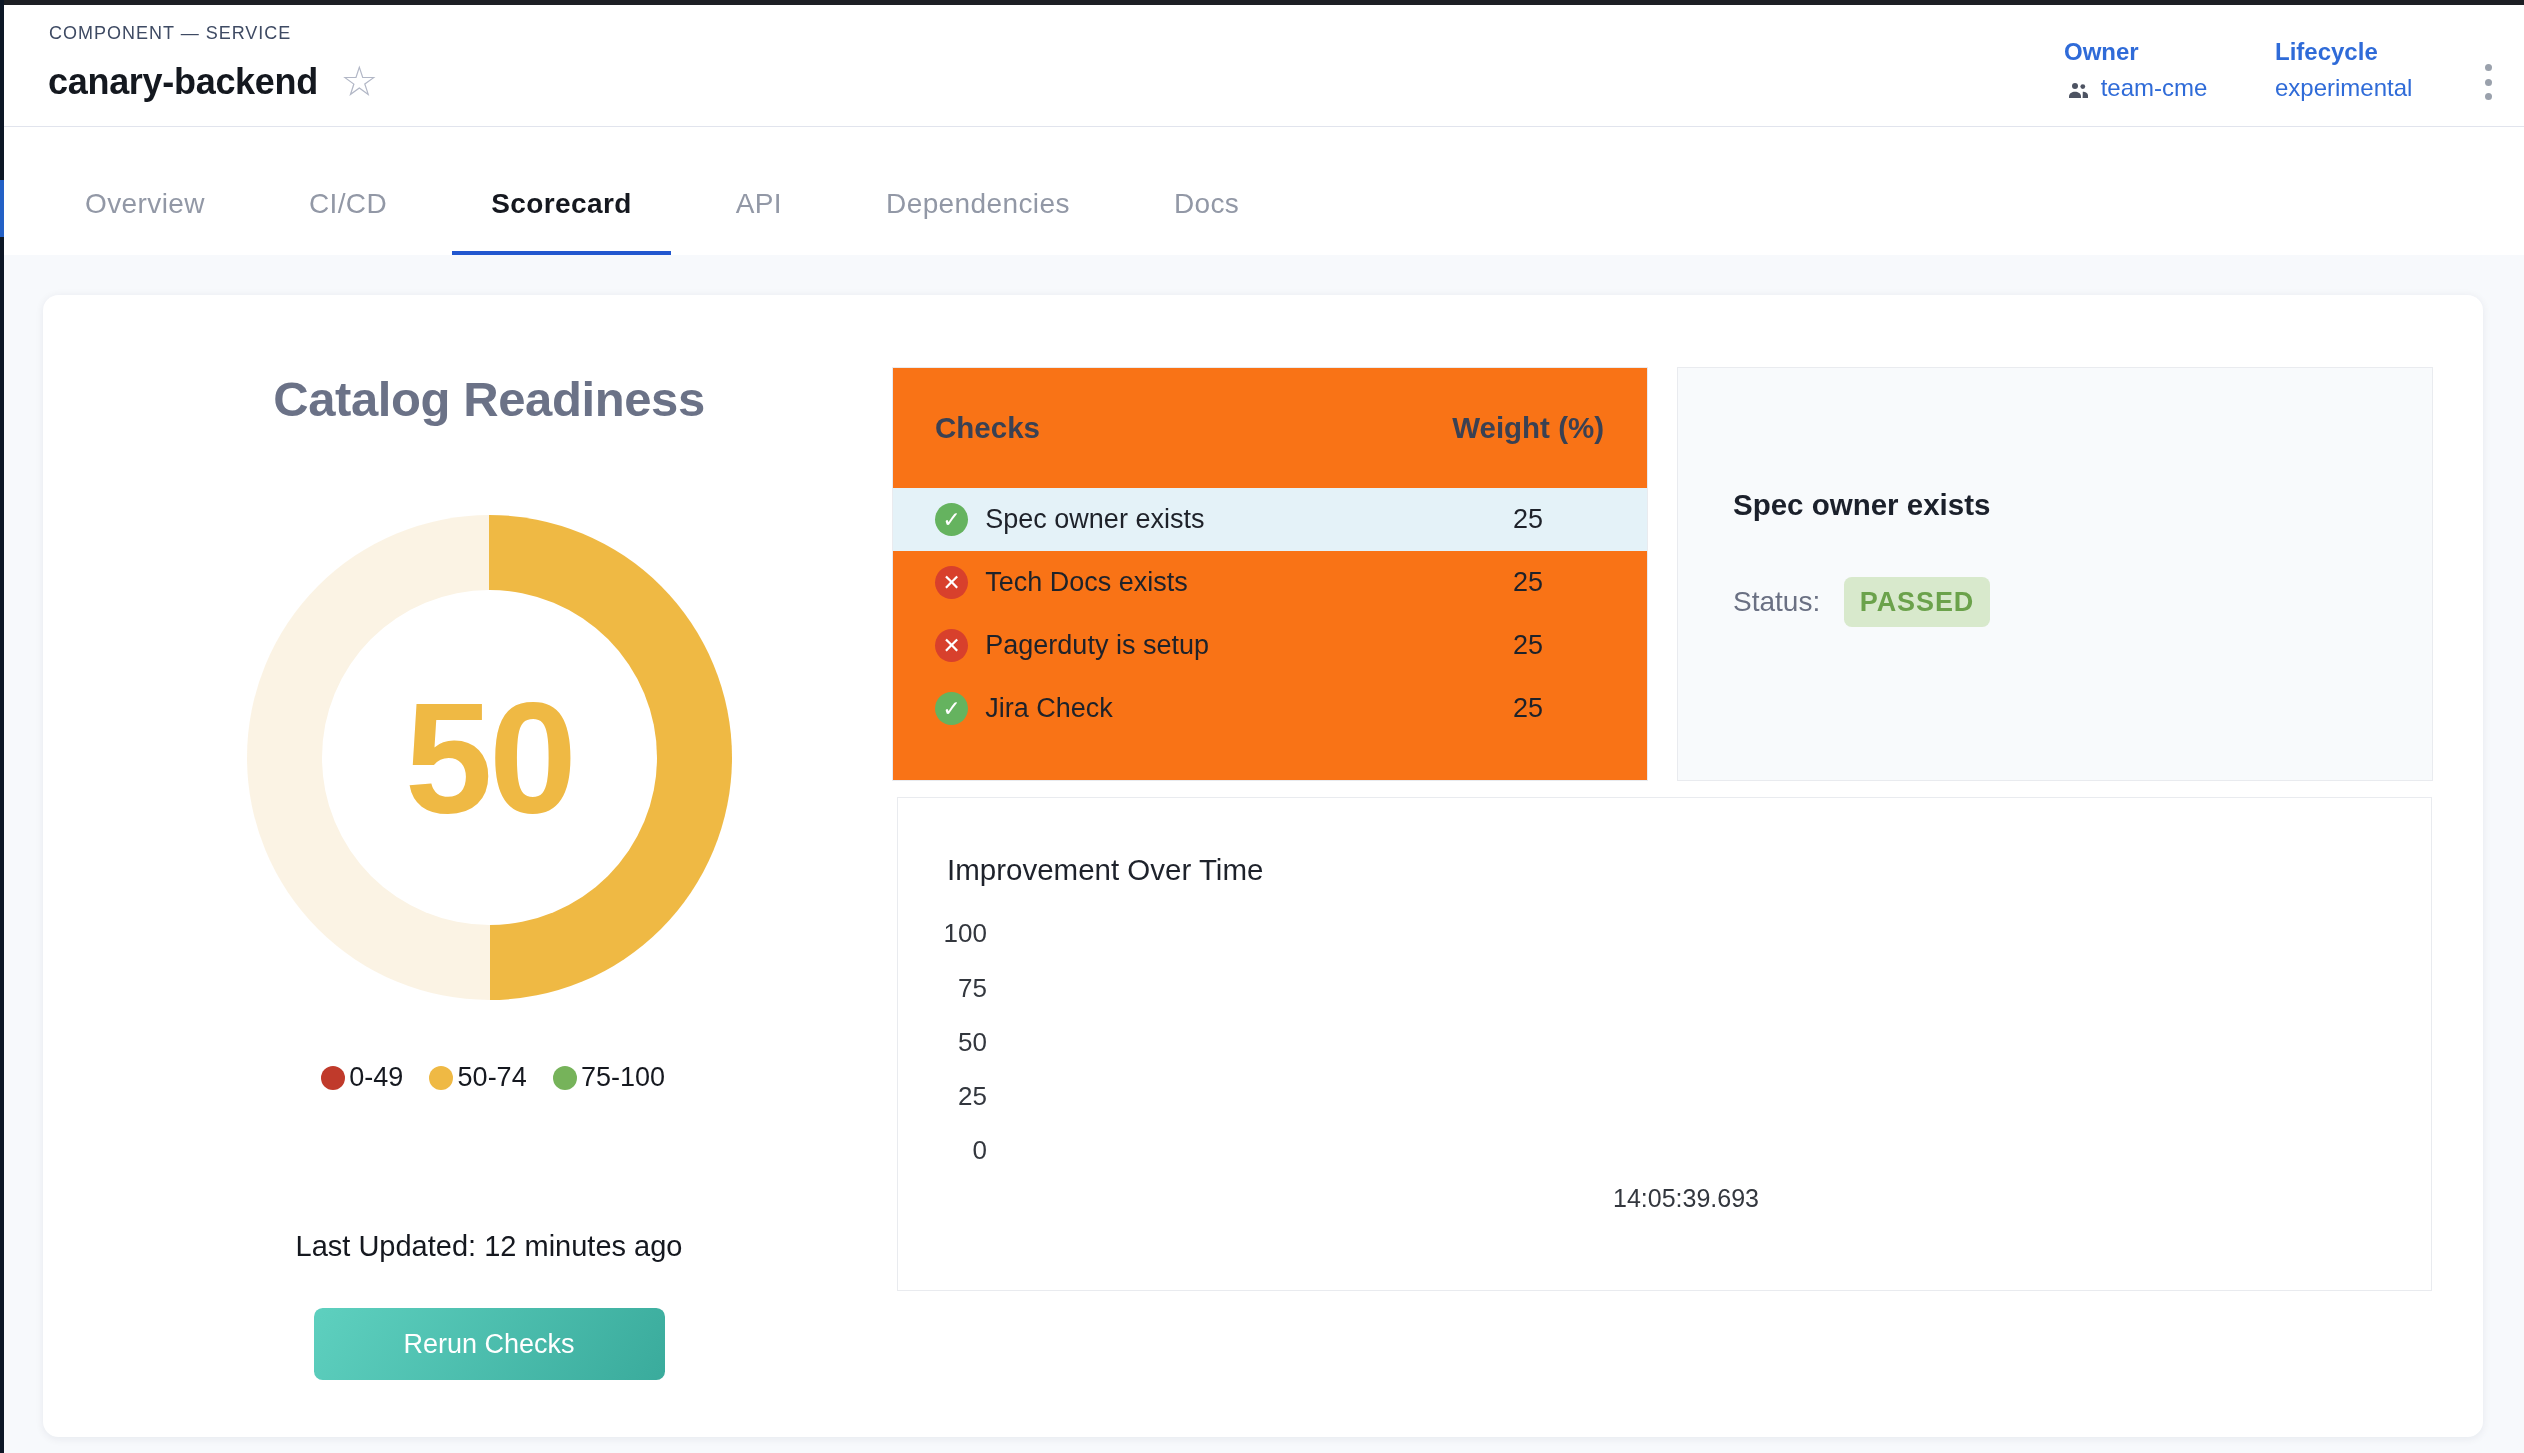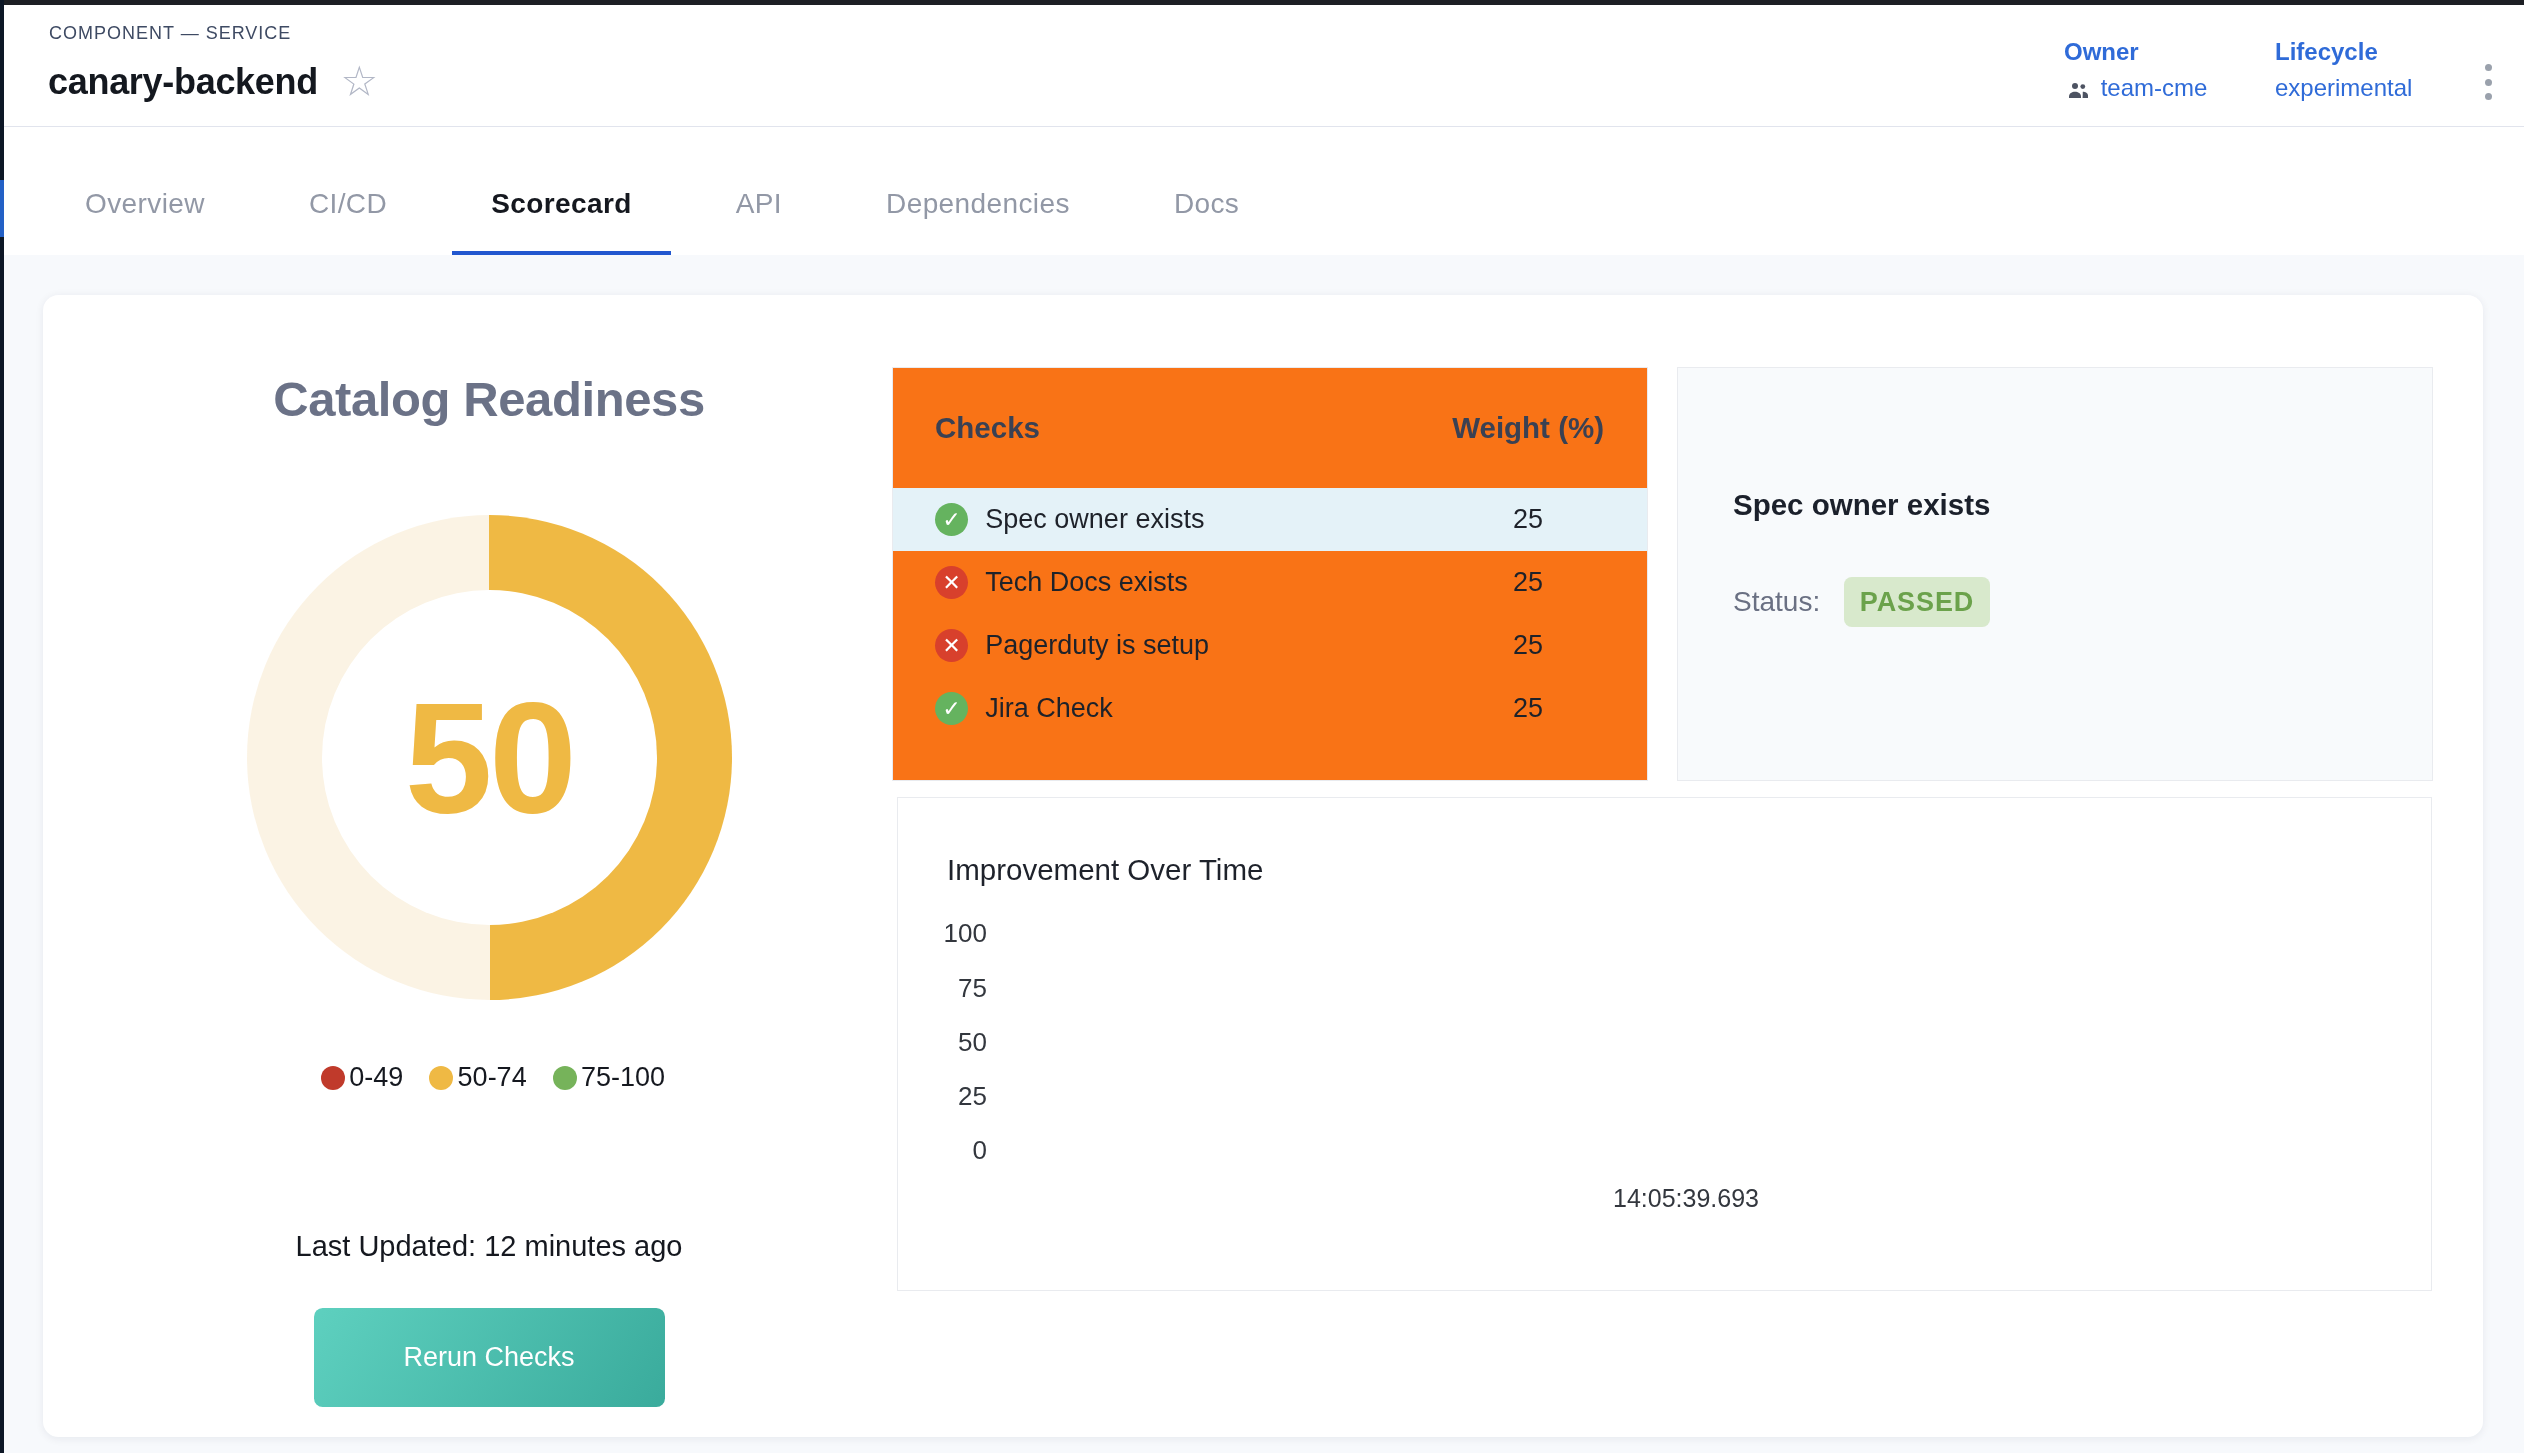--- a/index.html
+++ b/index.html
@@ -48,21 +48,21 @@
   .donut { width:485px; height:485px; border-radius:50%; margin:88px auto 0; position:relative; }
   .donut-hole { position:absolute; inset:75px; background:#fff; border-radius:50%;
     display:flex; align-items:center; justify-content:center; }
   .donut-score { font-size:158px; font-weight:700; color:var(--gauge-fill); letter-spacing:-3.5px; }
   .legend { display:flex; justify-content:center; align-items:center; gap:26px; margin-top:62px;margin-left:8px; }
   .legend-item { display:flex; align-items:center; gap:4.3px; }
   .legend-dot { width:24px; height:24px; border-radius:50%; }
   .legend-label { font-size:27px; color:#15181f; }
   .updated { margin-top:137px; font-size:29px; color:#15181f; }
   .rerun-btn { display:flex; align-items:center; justify-content:center; margin:45px auto 0;
-    width:351px; height:99px; border:none; border-radius:8.7px; cursor:pointer;
+    width:351px; height:72px; border:none; border-radius:8.7px; cursor:pointer;
     background:linear-gradient(125deg,var(--button-gradient-start),var(--button-gradient-end));
     color:#fff; font-size:27px; font-weight:500; font-family:inherit; }
 
   
   .panel { position:absolute; border:1.7px solid #e9ebef; background:#f97316; }
   .checks-panel { left:849px; top:72px; width:756px; height:414px; }
   .checks-head { display:flex; align-items:center; height:120px; padding-left:42px; }
   .checks-head .col-name { flex:1; font-size:29.5px; font-weight:700; color:#3a4153; }
   .col-weight { width:217px; margin-right:10.4px; text-align:center; flex:none; }
   .checks-head .col-weight { font-size:29.5px; font-weight:700; color:#3a4153; }

